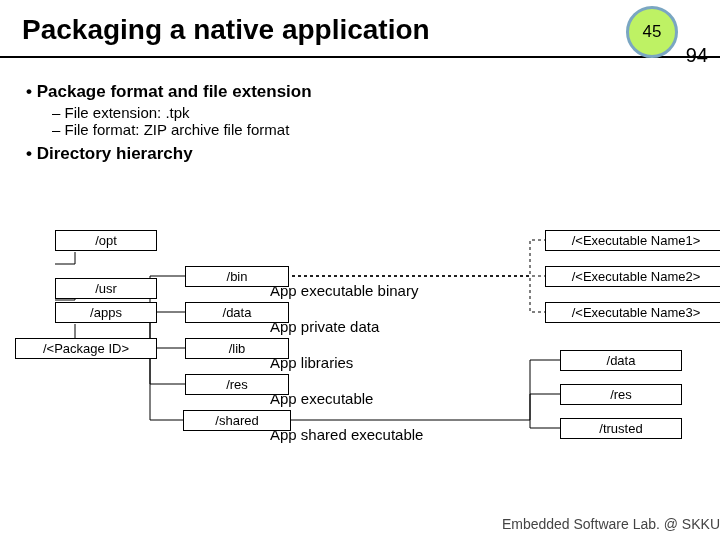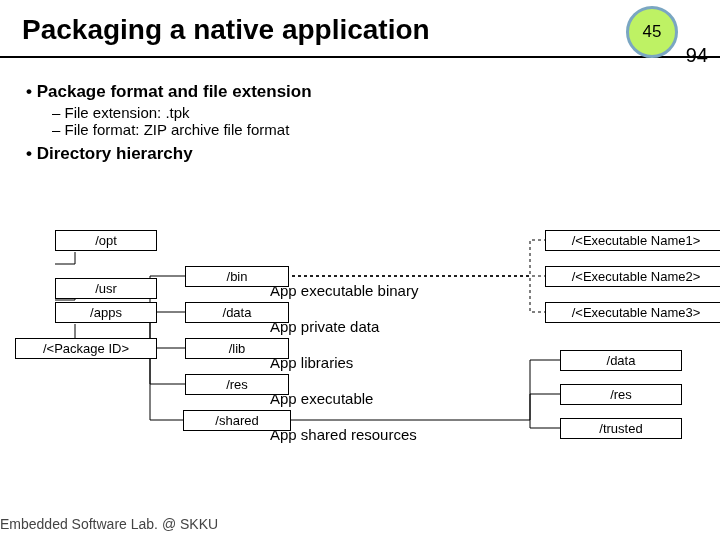--- a/index.html
+++ b/index.html
@@ -12,21 +12,21 @@
   .body{position:absolute;top:74px;left:18px;right:18px}
   ul.outline{list-style:none;margin:8px;padding:0;font-size:17px}
   ul.outline>li{margin-bottom:6px;font-weight:bold}
   ul.outline>li::before{content:"• ";font-weight:bold}
   ul.sub{list-style:none;margin:2px 0 6px 26px;padding:0;font-weight:normal;font-size:15px}
   ul.sub>li::before{content:"– ";}
   .diagram{position:absolute;top:230px;left:0;width:720px;height:280px}
   .box{position:absolute;border:1px solid #000;background:#fff;font-size:13px;display:flex;align-items:center;justify-content:center;padding:2px 20px;white-space:nowrap}
   .lbl{position:absolute;font-size:15px;white-space:nowrap}
   svg.conn{position:absolute;top:0;left:0;width:720px;height:280px;pointer-events:none}
-  .footer{position:absolute;bottom:8px;left:0;right:0;text-align:left;font-size:14px;color:#444}
+  .footer{position:absolute;bottom:8px;left:0;right:0;text-align:right;font-size:14px;color:#444}
 </style>
 </head>
 <body>
 
 <div class="slide">
   <div class="title-bar">
       <h1>Packaging a native application</h1>
     </div>
   <div class="underline"></div>
   <div class="page-badge">45</div>
@@ -74,21 +74,21 @@
     <div class="box" style="top:36px;left:185px;width:62px">/bin</div>
     <div class="box" style="top:72px;left:185px;width:62px">/data</div>
     <div class="box" style="top:108px;left:185px;width:62px">/lib</div>
     <div class="box" style="top:144px;left:185px;width:62px">/res</div>
     <div class="box" style="top:180px;left:183px;width:66px">/shared</div>
 
     <div class="lbl" style="top:52px;left:270px">App executable binary</div>
     <div class="lbl" style="top:88px;left:270px">App private data</div>
     <div class="lbl" style="top:124px;left:270px">App libraries</div>
     <div class="lbl" style="top:160px;left:270px">App executable</div>
-    <div class="lbl" style="top:196px;left:270px">App shared resources</div>
+    <div class="lbl" style="top:196px;left:270px">App shared executable</div>
 
     <div class="box" style="top:0;left:545px;width:140px">/&lt;Executable Name1&gt;</div>
     <div class="box" style="top:36px;left:545px;width:140px">/&lt;Executable Name2&gt;</div>
     <div class="box" style="top:72px;left:545px;width:140px">/&lt;Executable Name3&gt;</div>
     <div class="box" style="top:120px;left:560px;width:80px">/data</div>
     <div class="box" style="top:154px;left:560px;width:80px">/res</div>
     <div class="box" style="top:188px;left:560px;width:80px">/trusted</div>
   </div>
 
   <div class="footer">Embedded Software Lab. @ SKKU</div>

